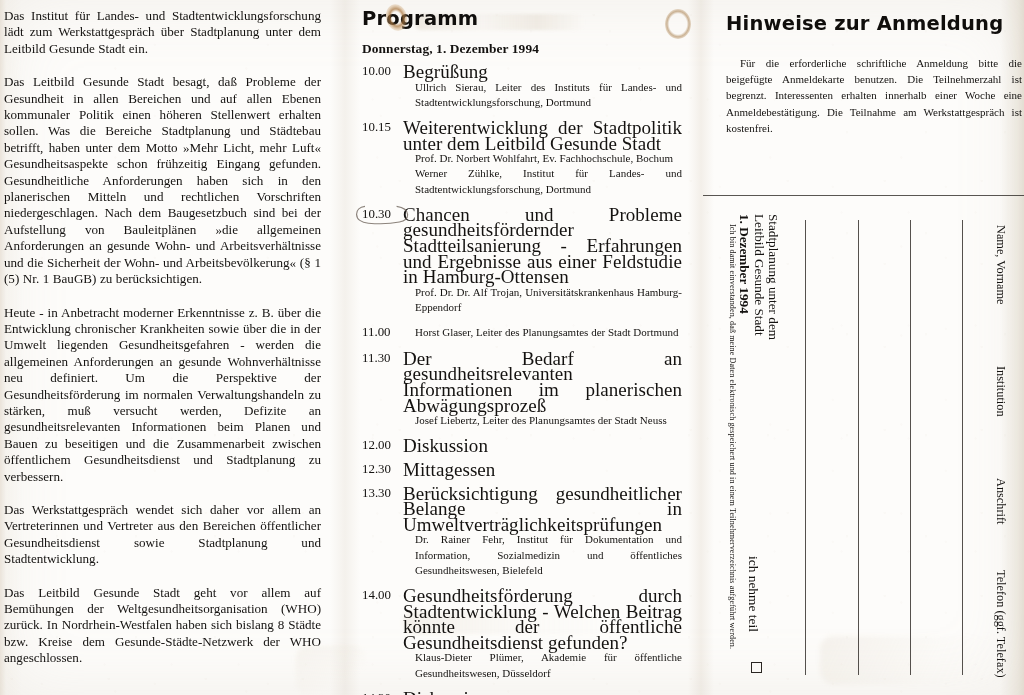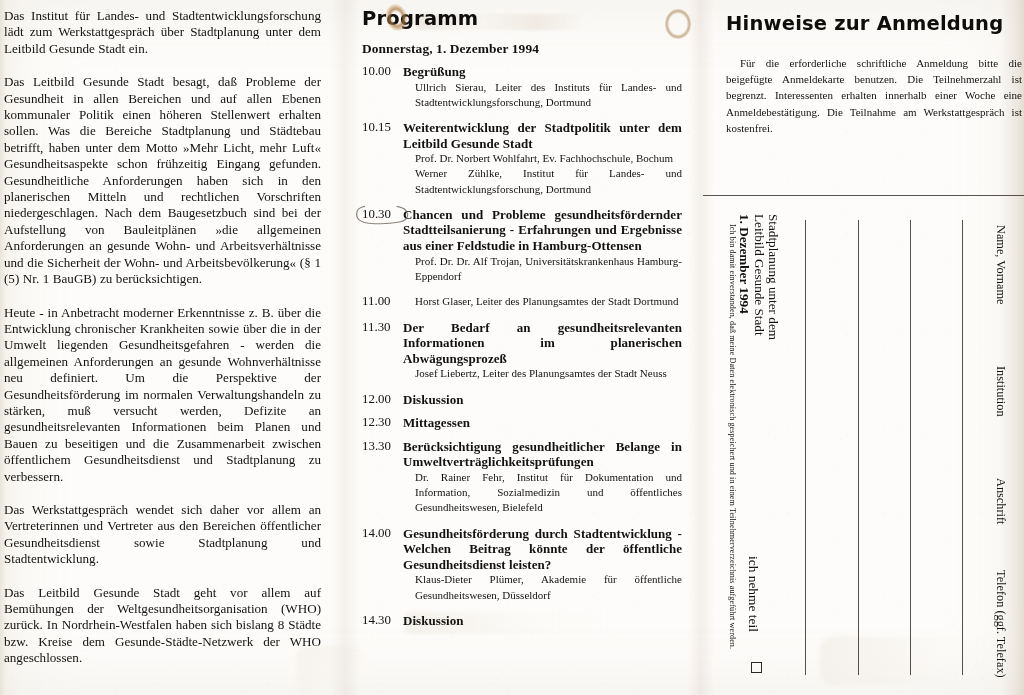--- a/index.html
+++ b/index.html
@@ -94,21 +94,21 @@
   }
   #programme-list{position:absolute;left:362px;top:64px;width:320px;}
   .prog-item{display:flex;margin-bottom:10px;position:relative;}
   .prog-time{
     width:41px;flex:0 0 41px;
     font-size:12.9px;line-height:15.6px;
     padding-top:0px;
   }
   .prog-body{flex:1;}
   .prog-topic{
-    font-size:13px;line-height:15.6px;font-weight:bold;
+    font-size:19px;line-height:15.6px;font-weight:normal;
     text-align:justify;
     letter-spacing:.05px;
   }
   .prog-speaker{
     font-size:11px;line-height:15.2px;
     text-align:justify;
     margin-left:12px;
   }
   .compact{margin-bottom:8px;justify-content:center;}
   
@@ -240,21 +240,21 @@
     <div class="prog-time">13.30</div>
     <div class="prog-body">
       <div class="prog-topic">Berücksichtigung gesundheitlicher Belange in Umweltverträglichkeitsprüfungen</div>
       <div class="prog-speaker">Dr. Rainer Fehr, Institut für Dokumentation und Information, Sozialmedizin und öffentliches Gesundheitswesen, Bielefeld</div>
     </div>
   </div>
 
   <div class="prog-item">
     <div class="prog-time">14.00</div>
     <div class="prog-body">
-      <div class="prog-topic">Gesundheitsförderung durch Stadtentwicklung - Welchen Beitrag könnte der öffentliche Gesundheitsdienst leisten?</div>
+      <div class="prog-topic">Gesundheitsförderung durch Stadtentwicklung - Welchen Beitrag könnte der öffentliche Gesundheitsdienst gefunden?</div>
       <div class="prog-speaker">Klaus-Dieter Plümer, Akademie für öffentliche Gesundheitswesen, Düsseldorf</div>
     </div>
   </div>
 
   <div class="prog-item compact">
     <div class="prog-time">14.30</div>
     <div class="prog-body">
       <div class="prog-topic">Diskussion</div>
     </div>
   </div>

